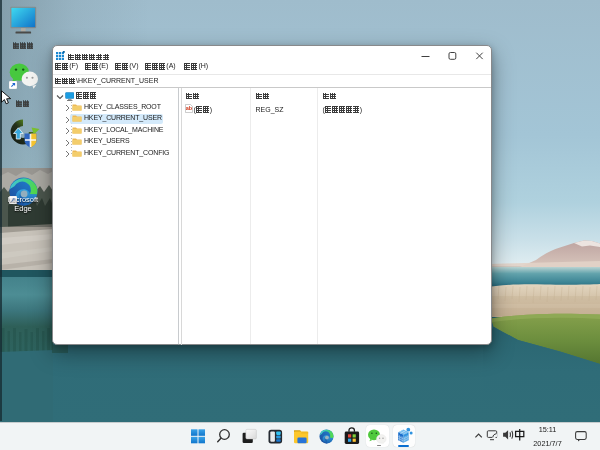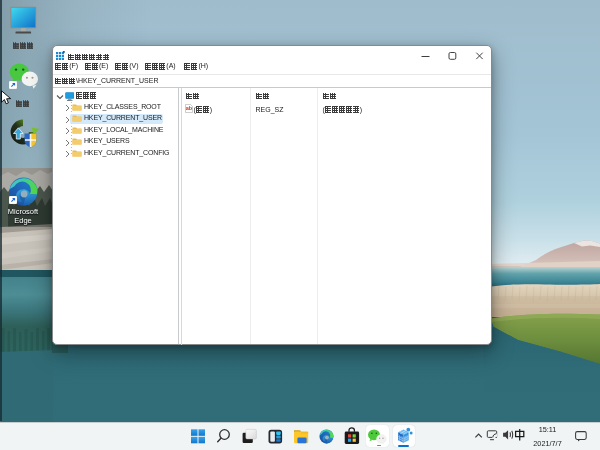--- a/index.html
+++ b/index.html
@@ -203,21 +203,21 @@
  <path d="M.9,12 A14,14 0 0 1 28.4,13.2 L28,17.5 L20.9,17.2 A8,8 0 0 0 5.4,9.2 Z" fill="url(#eg2)"></path>
  <path d="M28,17.5 A14,14 0 0 1 14.8,28.5 C9.5,27.5 6.8,23.5 6.8,19.8 C6.8,15.2 10.2,12.2 14.4,12.2 C18.3,12.2 20.9,14.9 20.9,17.2 Z" fill="url(#eg4)"></path>
  <circle cx="15.1" cy="16.9" r="3.4" fill="#93aebe"></circle>
  <path d="M15.1,13.5 A3.4,3.4 0 0 0 12,18.3 C10.8,16 12.2,13.6 15.1,13.5 Z" fill="#5a87a8"></path>
  <path d="M14.5,28.5 C9,28.5 4.2,25 2.2,20 C5.4,24.4 10.2,25.8 13.6,24.4 C12,23.2 10.9,21.6 10.6,19.4 C10.2,16.2 12,13.6 14.4,12.9 C12.4,13.4 11.2,15 11.2,16.8 C11.2,19.3 13.5,21.2 16.4,20.9 C14.9,24.9 14.9,26.7 14.5,28.5 Z" fill="#1b4c9b" opacity=".55"></path>
 </svg>
 <svg class="abs" style="left:8.6px;top:196px" width="8" height="8" viewBox="0 0 10 10">
  <rect x="0" y="0" width="10" height="10" rx="1.6" fill="#fff" stroke="#c9c9c9" stroke-width=".5"></rect>
  <path d="M3,7 L7,3 M4.4,3 L7,3 L7,5.6" stroke="#1e66d0" stroke-width="1.3" fill="none"></path>
 </svg>
-<div class="abs" style="left:0;top:208px;width:46px;text-align:center;font-size:7.5px;line-height:8.6px;color:#fff;text-shadow:0 1px 1.2px rgba(0,0,0,.9)">Microsoft<br>Edge</div>
+<div class="abs" style="left:0;top:196px;width:46px;text-align:center;font-size:7.5px;line-height:8.6px;color:#fff;text-shadow:0 1px 1.2px rgba(0,0,0,.9)">Microsoft<br>Edge</div>
 
 <div class="abs" style="left:52px;top:45px;width:440px;height:300px;background:#fff;border:1px solid #88898b;border-radius:5px;box-shadow:0 8px 22px rgba(0,0,0,.38),0 2px 6px rgba(0,0,0,.22)">
 
  <svg class="abs" style="left:3px;top:5px" width="9" height="9" viewBox="0 0 9 9">
   <g fill="#1988d2">
         <rect x="0" y="1" width="2.2" height="2.2"></rect>
         <rect x="2.9" y="1" width="2.2" height="2.2"></rect>
         <rect x="5.8" y="1" width="2.2" height="2.2"></rect>
   <rect x="0" y="3.9" width="2.2" height="2.2"></rect>
         <rect x="2.9" y="3.9" width="2.2" height="2.2"></rect>

